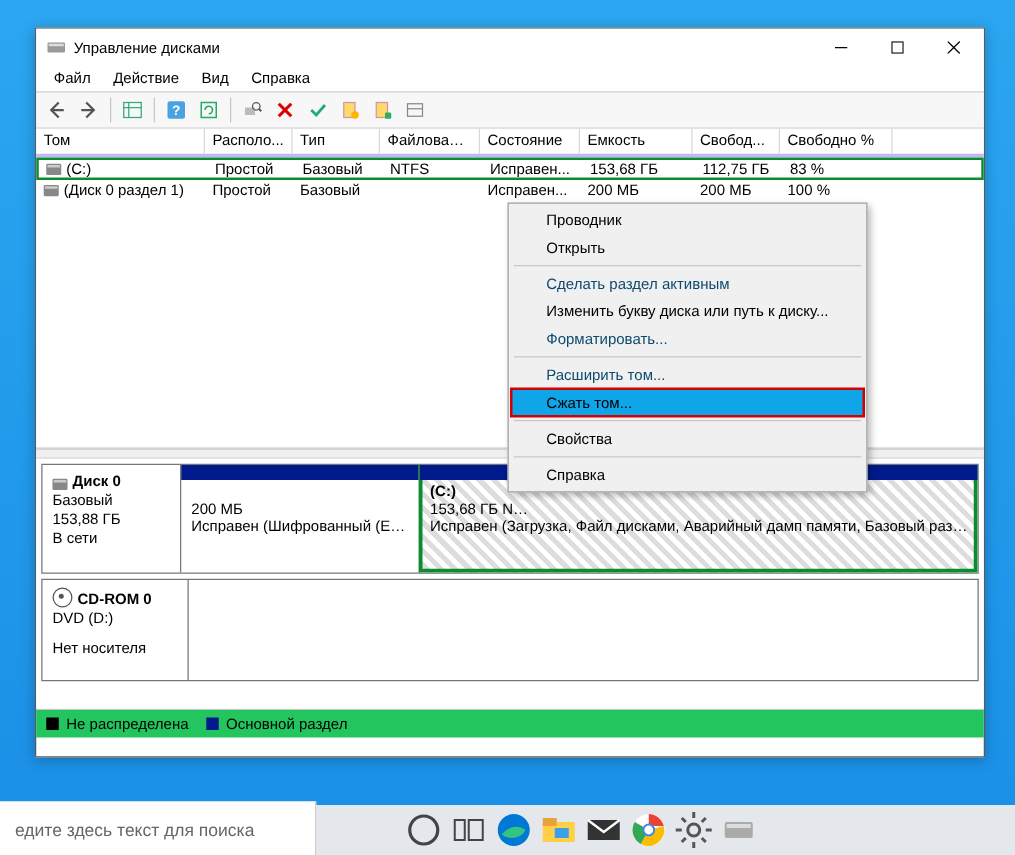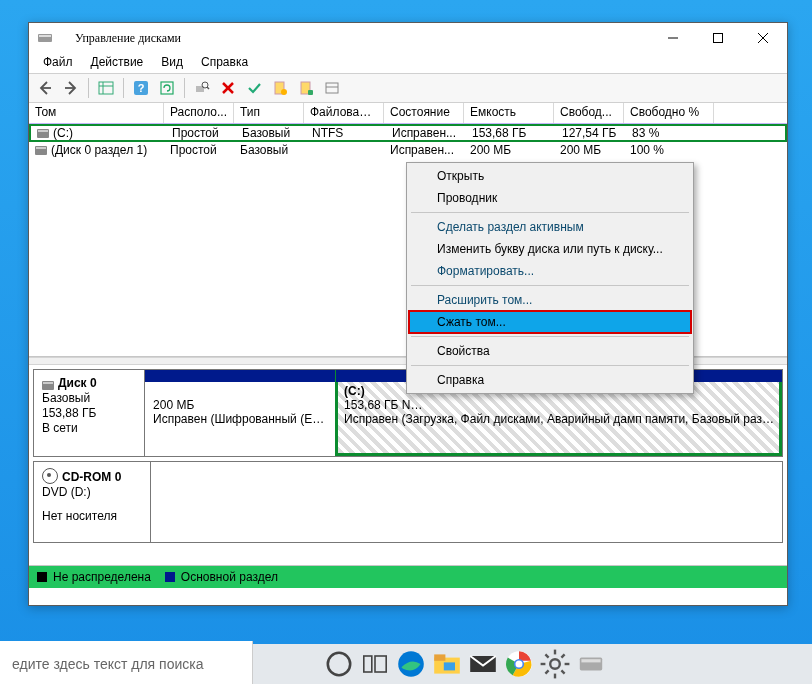--- a/index.html
+++ b/index.html
@@ -1,36 +1,36 @@
 <!DOCTYPE html>
 <html><head>
 <meta charset="utf-8">
 <style>
   html,body{margin:0;padding:0;font-family:"Segoe UI",Tahoma,sans-serif;font-size:12px;background:#1a8fe6;width:812px;height:684px;overflow:hidden;}
   .desktop{position:relative;width:812px;height:684px;background:linear-gradient(180deg,#2ba6f0 0%,#1a8fe6 100%);}
   .window{position:absolute;left:28px;top:22px;width:758px;height:582px;background:#fff;border:1px solid #5a5a5a;box-shadow:0 2px 10px rgba(0,0,0,.25);}
   
   .titlebar{height:30px;display:flex;align-items:center;justify-content:space-between;padding:0 2px 0 8px;background:#fff;}
-  .titlebar-left{display:flex;align-items:center;gap:22px;font-family:Liberation Serif, serif;}
+  .titlebar-left{display:flex;align-items:center;gap:6px;}
   .titlebar-left .appicon{width:16px;height:16px;}
   .titlebar-title{font-size:12px;}
   .titlebar-btns{display:flex;}
   .tbtn{width:45px;height:29px;display:flex;align-items:center;justify-content:center;}
   .tbtn svg{width:10px;height:10px;}
   
   .menubar{height:20px;display:flex;align-items:flex-start;padding:0 6px;gap:2px;background:#fff;}
   .menuitem{padding:2px 8px;}
   
   .toolbar{height:28px;border-top:1px solid #d0d0d0;border-bottom:1px solid #d0d0d0;background:#f7f7f7;display:flex;align-items:center;padding:0 4px;gap:2px;}
   .tbutton{width:24px;height:24px;display:flex;align-items:center;justify-content:center;}
   .tsep{width:1px;height:20px;background:#c6c6c6;margin:0 3px;}
   .tbutton svg{width:16px;height:16px;}
   
   .table-wrap{position:relative;}
-  .table-head{display:flex;height:20px;background:#fff;border-bottom:1px solid #c4b5fd;font-size:12px;}
+  .table-head{display:flex;height:20px;background:#fff;border-bottom:3px solid #c4b5fd;font-size:12px;}
   .th{padding:2px 6px;border-right:1px solid #d9d9d9;white-space:nowrap;overflow:hidden;text-overflow:ellipsis;box-sizing:border-box;}
   .col-vol{width:135px;}
   .col-loc{width:70px;}
   .col-type{width:70px;}
   .col-fs{width:80px;}
   .col-state{width:80px;}
   .col-cap{width:90px;}
   .col-free{width:70px;}
   .col-pct{width:90px;}
   .table-body{height:232px;background:#fff;border-bottom:1px solid #c6c6c6;position:relative;}
@@ -205,21 +205,21 @@
         <div class="row highlight-green">
           <div class="td vol col-vol">
               <span class="diskicon"></span>
               <span>(C:)</span>
             </div>
           <div class="td col-loc">Простой</div>
           <div class="td col-type">Базовый</div>
           <div class="td col-fs">NTFS</div>
           <div class="td col-state">Исправен...</div>
           <div class="td col-cap">153,68 ГБ</div>
-          <div class="td col-free">127,54 ГБ</div>
+          <div class="td col-free">112,75 ГБ</div>
           <div class="td col-pct">83 %</div>
         </div>
         <div class="row">
           <div class="td vol col-vol">
               <span class="diskicon"></span>
               <span>(Диск 0 раздел 1)</span>
             </div>
           <div class="td col-loc">Простой</div>
           <div class="td col-type">Базовый</div>
           <div class="td col-fs"></div>
@@ -276,22 +276,22 @@
     <div class="legend">
       <span class="swatch" style="background:#000;"></span>
       <span>Не распределена</span>
       <span class="swatch" style="background:#001a8c;margin-left:8px;"></span>
       <span>Основной раздел</span>
     </div>
 
   </div>
 
   <div class="ctxmenu">
+    <div class="mi">Проводник</div>
     <div class="mi">Открыть</div>
-    <div class="mi">Проводник</div>
     <div class="msep"></div>
     <div class="mi disabled">Сделать раздел активным</div>
     <div class="mi">Изменить букву диска или путь к диску...</div>
     <div class="mi disabled">Форматировать...</div>
     <div class="msep"></div>
     <div class="mi disabled">Расширить том...</div>
     <div class="mi hl redbox">Сжать том...</div>
     <div class="msep"></div>
     <div class="mi">Свойства</div>
     <div class="msep"></div>

